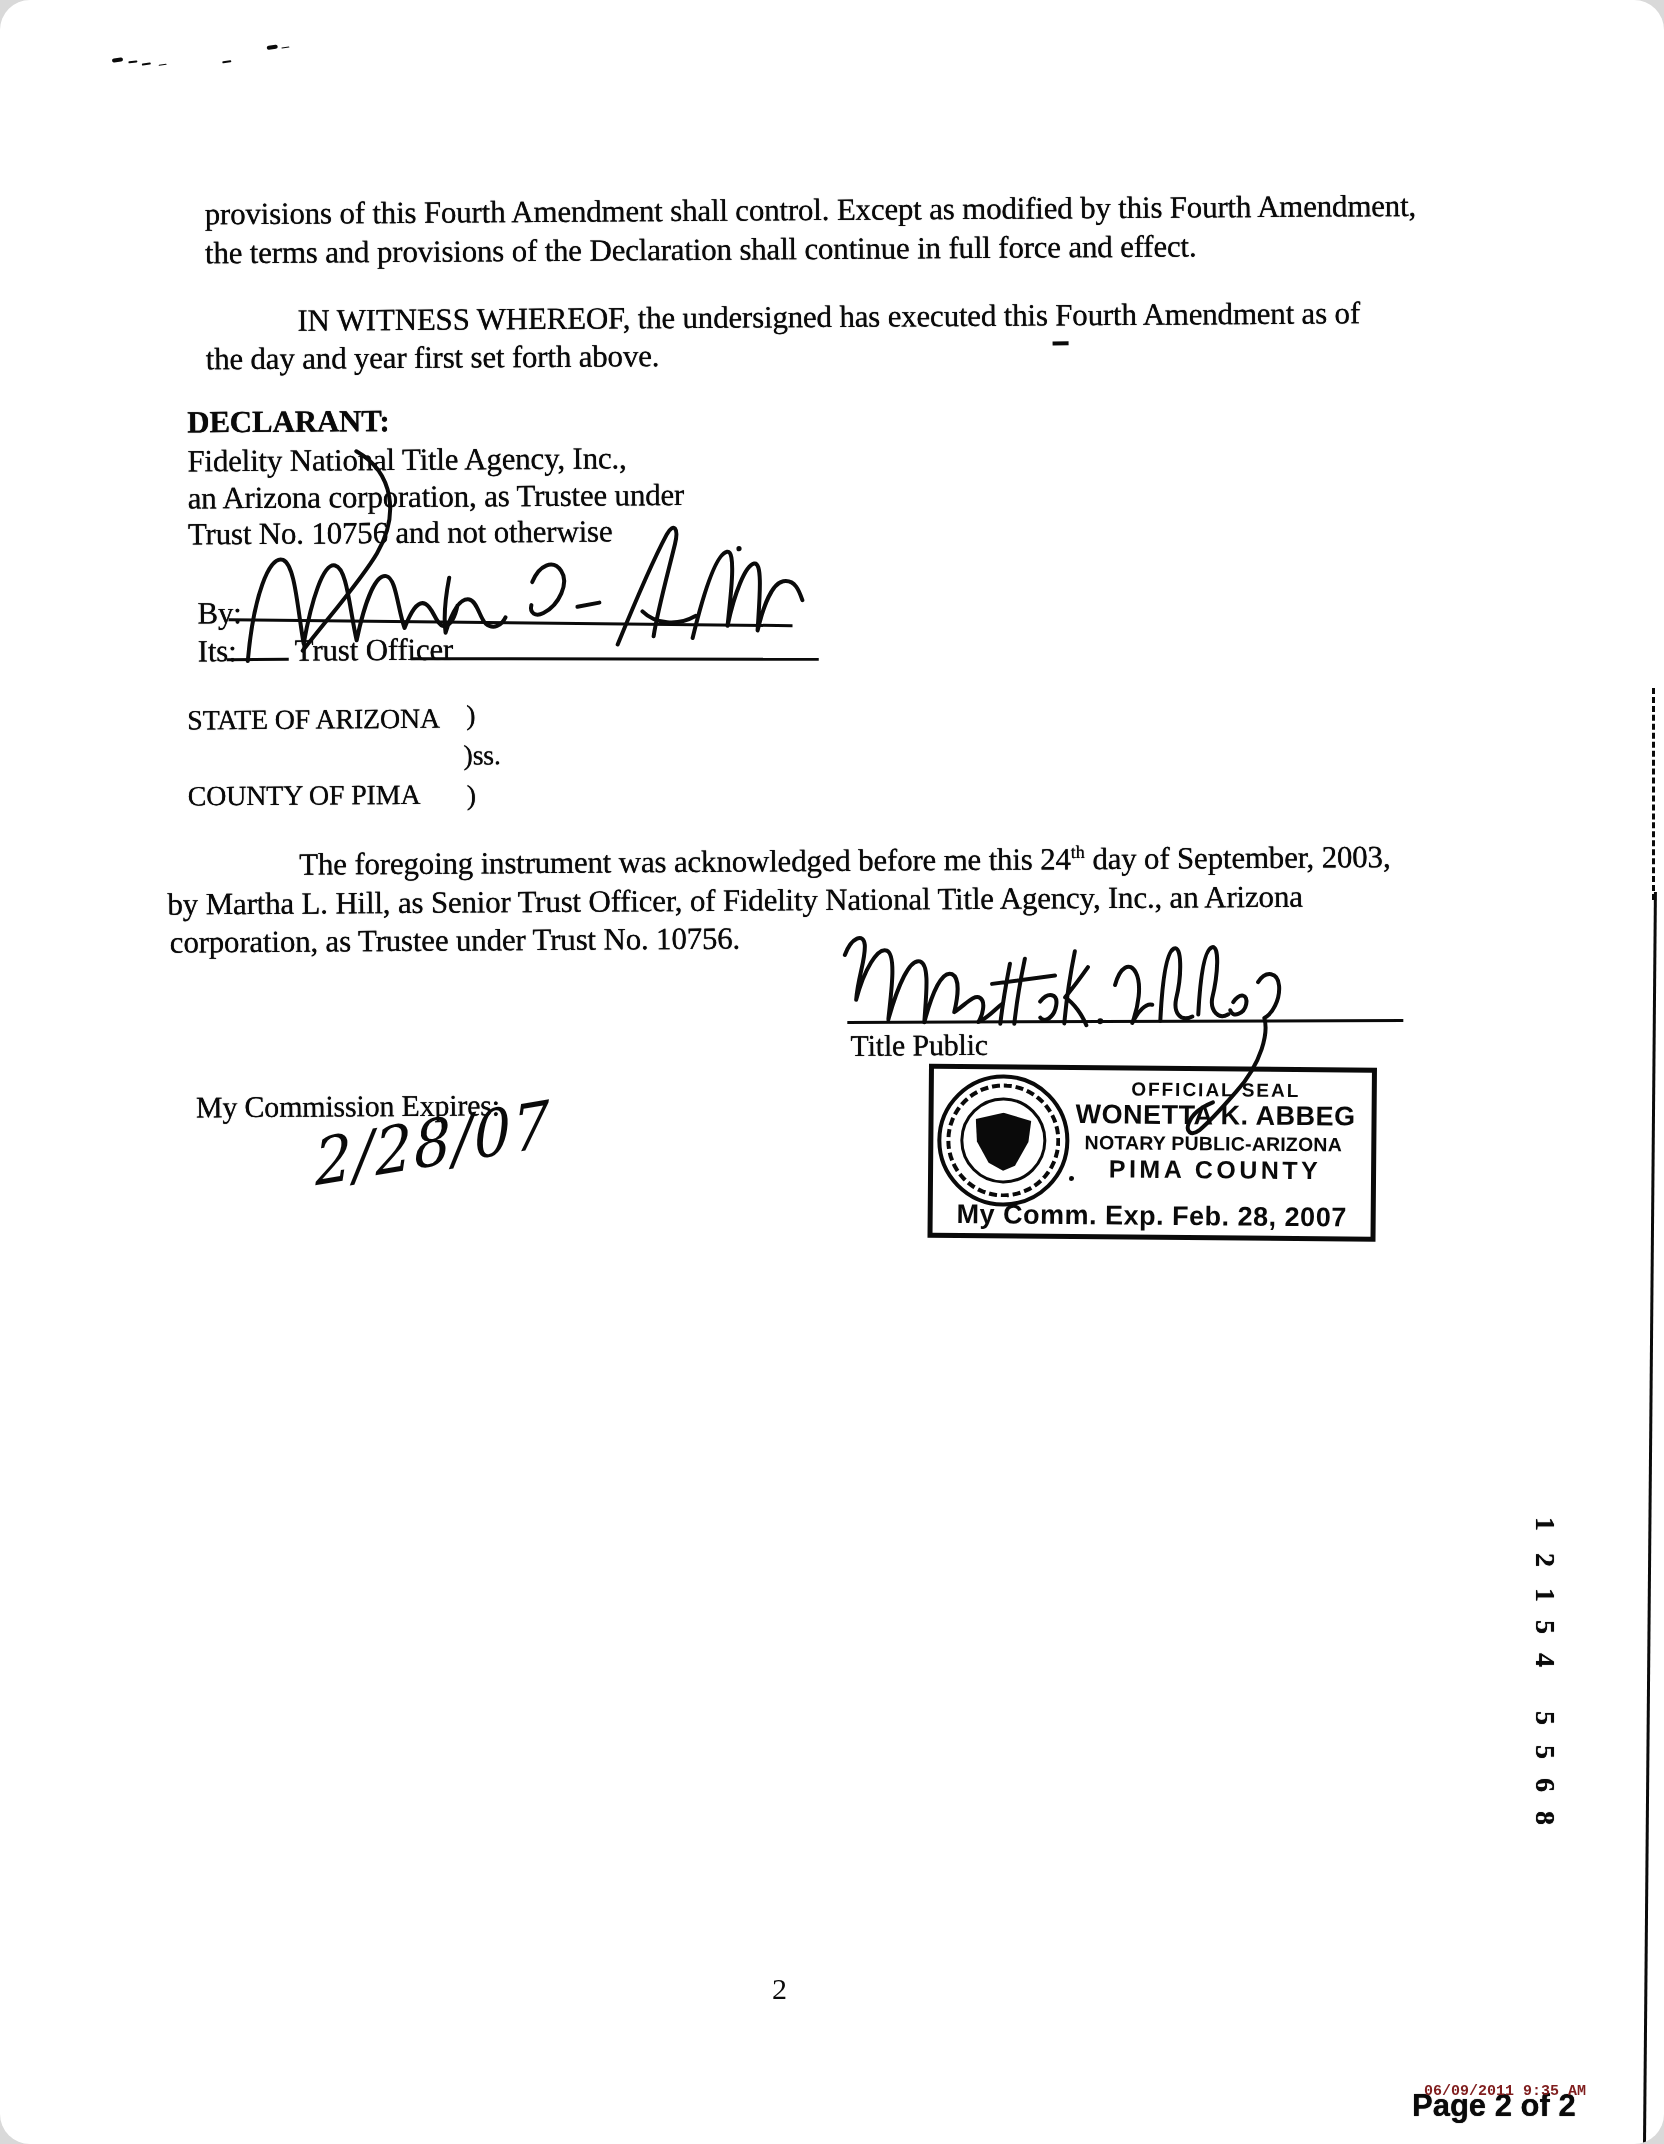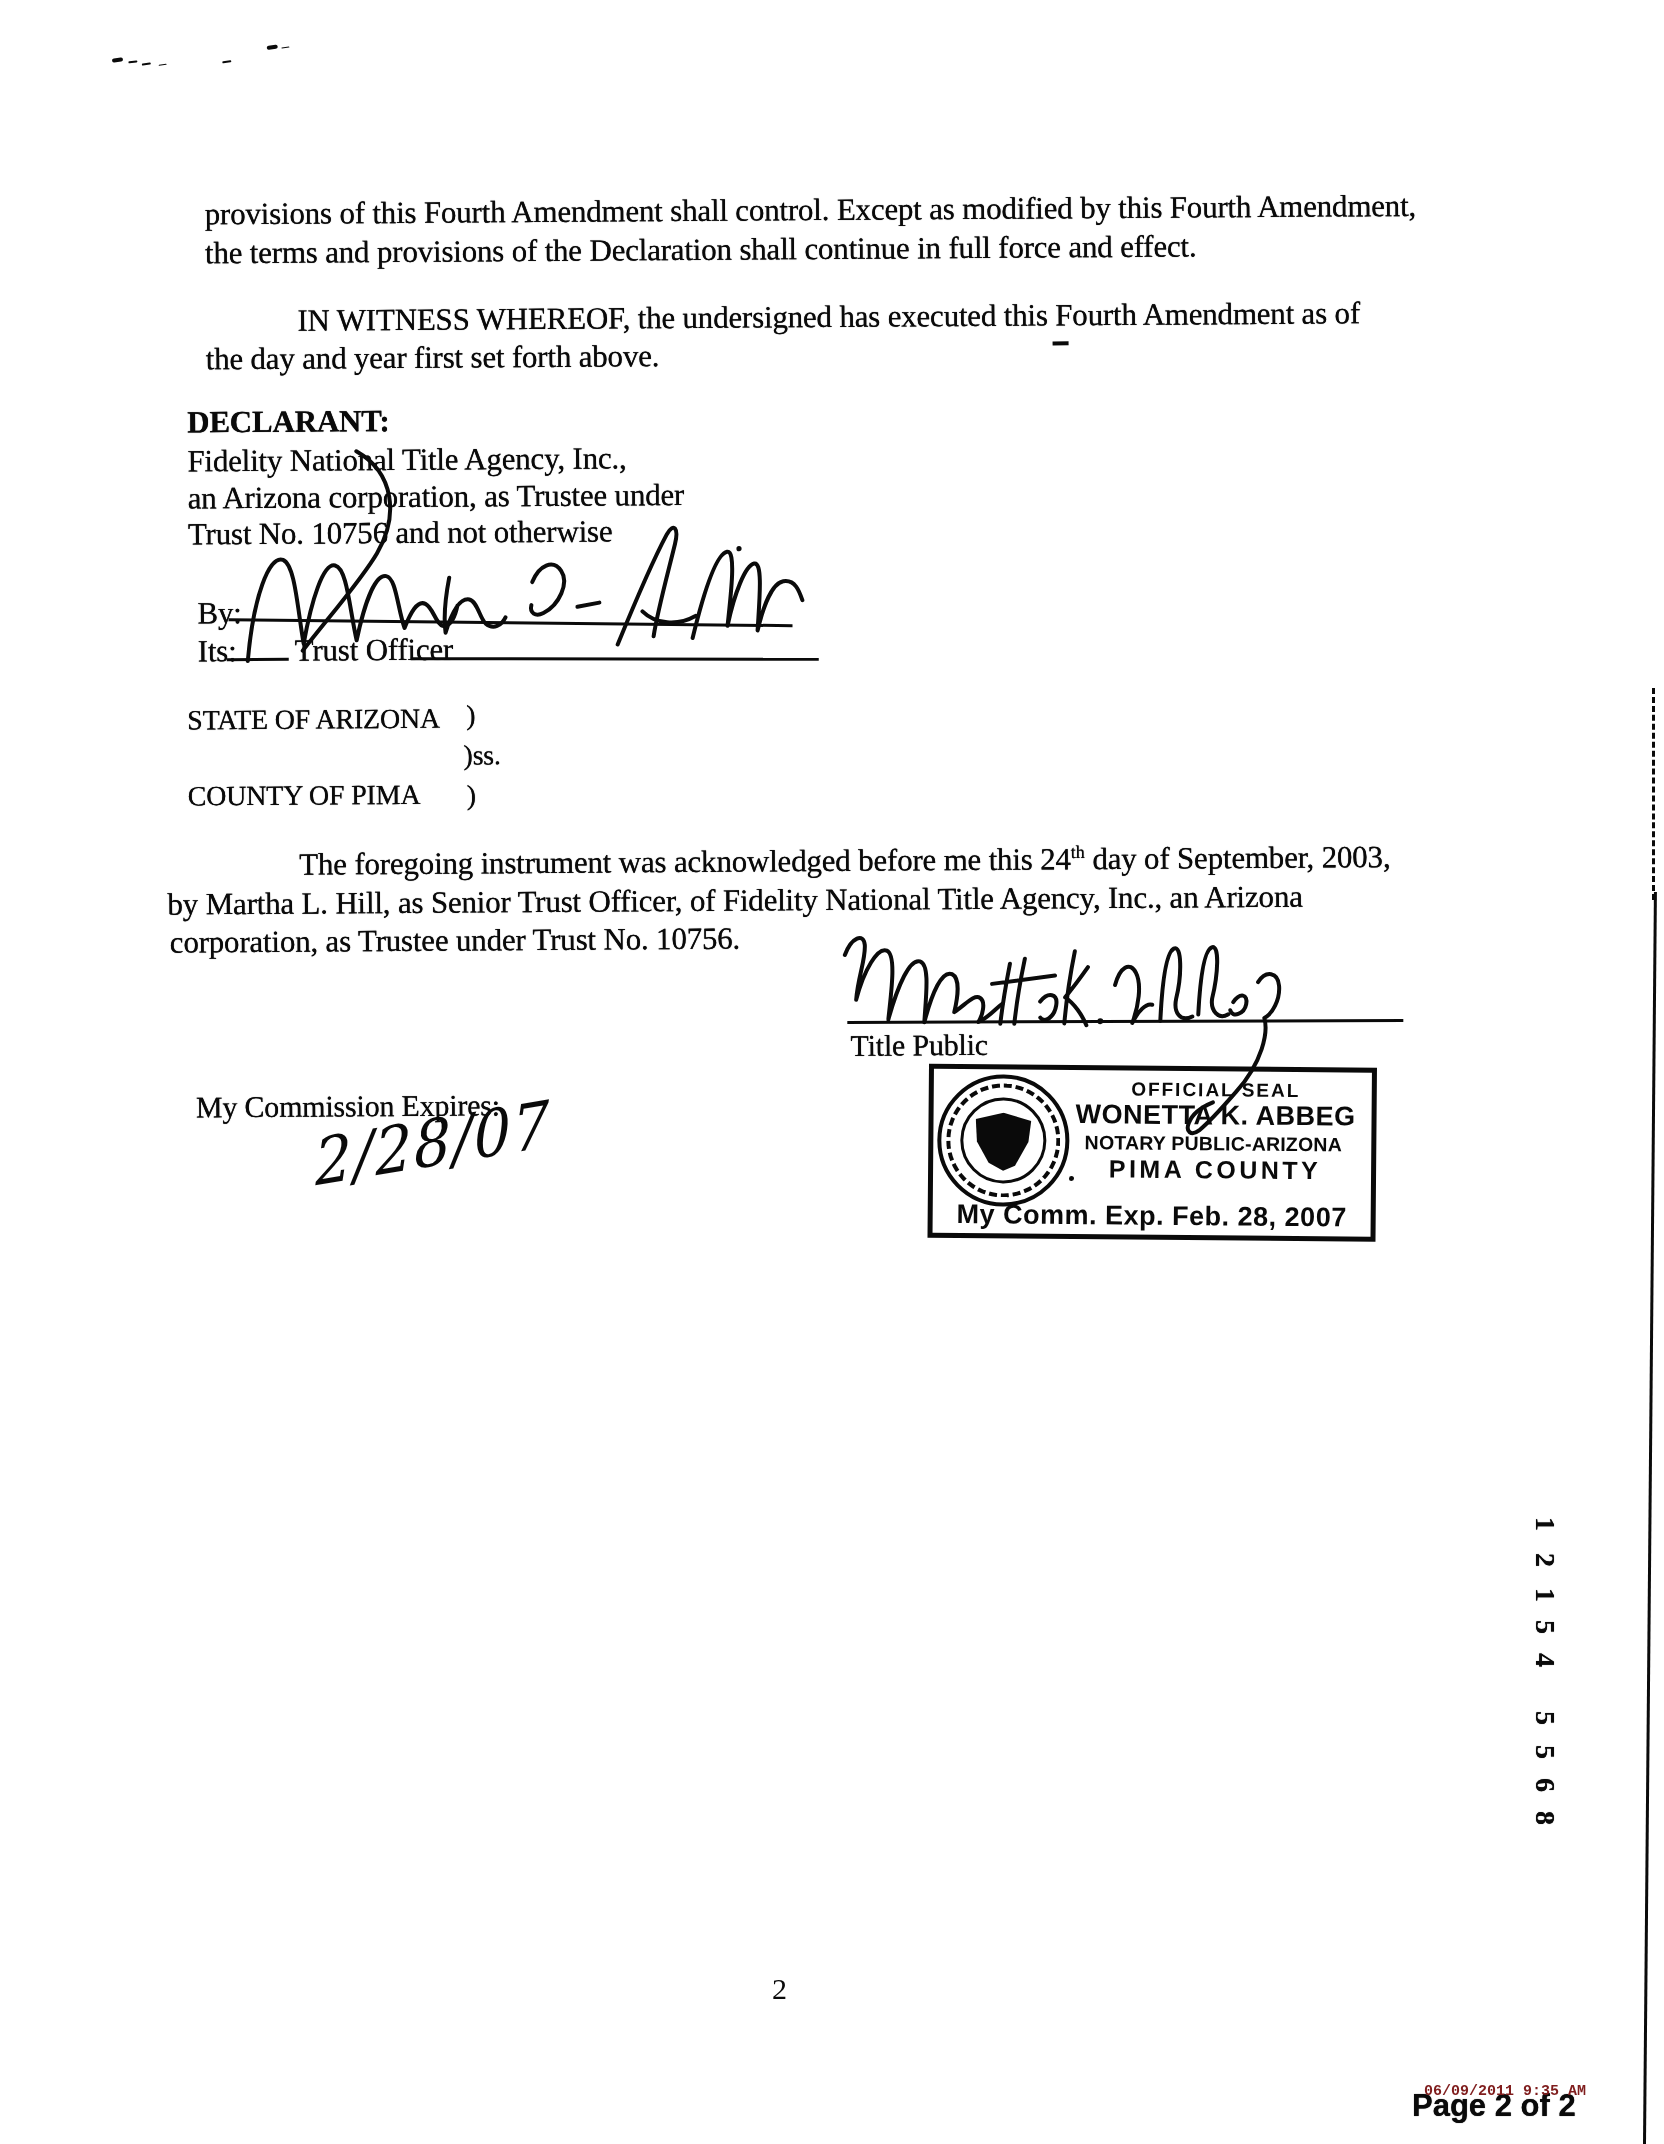--- a/index.html
+++ b/index.html
@@ -1,19 +1,19 @@
 <!DOCTYPE html>
 <html><head>
 <meta charset="utf-8">
 <style>
   html,body{margin:0;padding:0;background:#d9d9d9;}
   .page{
     position:relative;width:1664px;height:2144px;margin:0 auto;
     background:#ffffff;overflow:hidden;
-    font-family:"Liberation Serif",serif;color:#0a0a0a;
+    font-family:"Liberation Serif",serif;color:#0a0a0a;border-radius:30px;
   }
   .content{position:absolute;inset:0;transform:rotate(-0.4deg);transform-origin:830px 260px;}
   .tl{position:absolute;white-space:nowrap;font-size:31px;line-height:1.15;
       letter-spacing:-0.2px;text-shadow:0 0 0.7px currentColor;}
   .sm{font-size:28px;}
   .bold{font-weight:bold;}
   .sup{vertical-align:super;font-size:0.58em;letter-spacing:0;}
   .rule{position:absolute;background:#0a0a0a;height:3px;}
   .stray{position:absolute;background:#0a0a0a;}
   .sig{position:absolute;}

